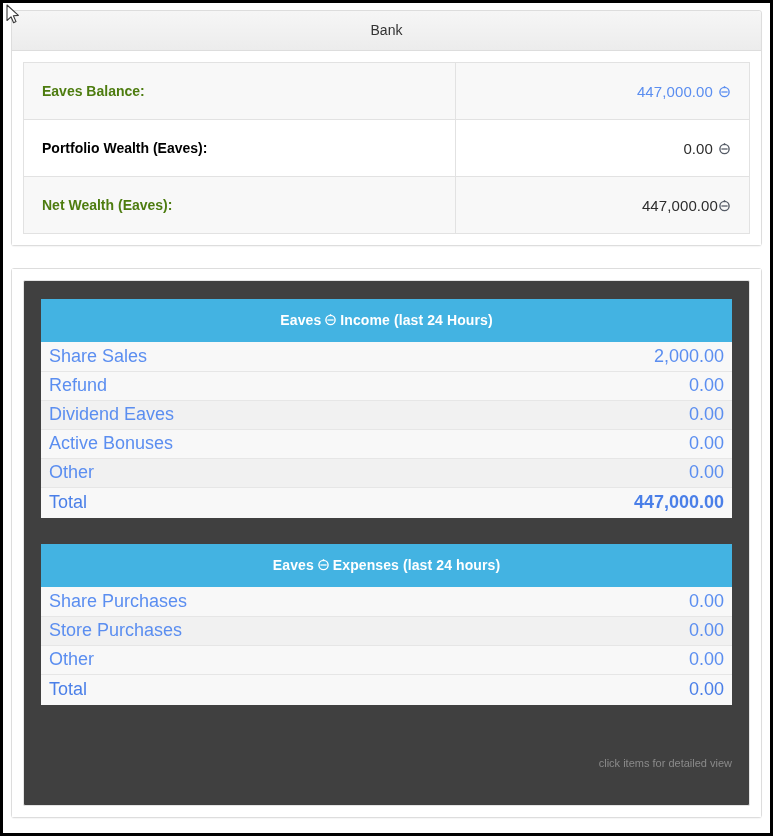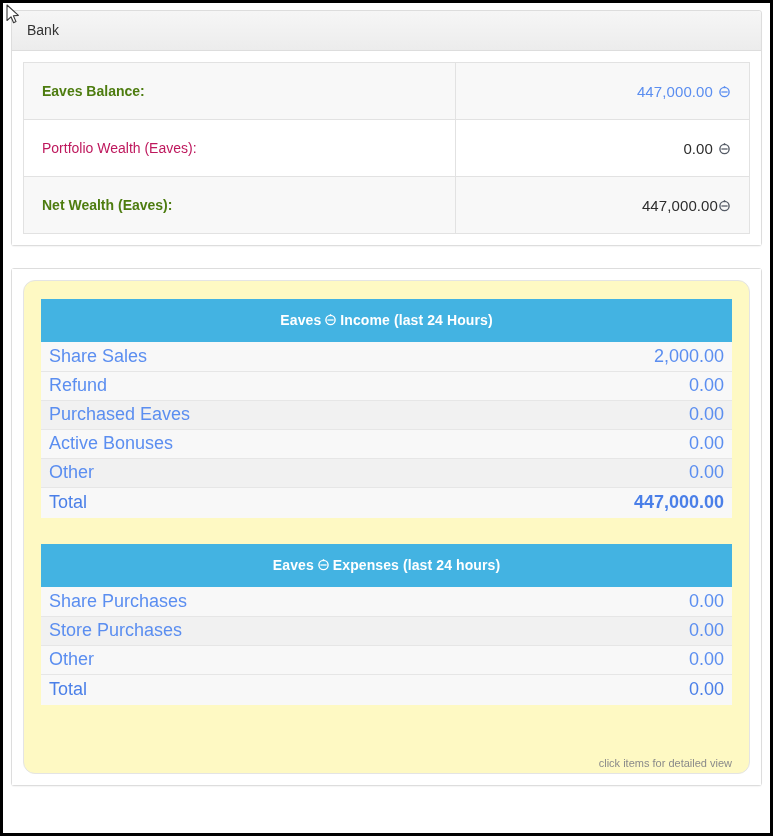--- a/index.html
+++ b/index.html
@@ -44,20 +44,21 @@
     box-shadow: 0 1px 1px rgba(0,0,0,0.04);
   }
 
   .panel-balance { margin-bottom: 22px; }
 
   .panel-heading {
     background: linear-gradient(to bottom, #f6f6f6 0%, #ececec 100%);
     border-bottom: 1px solid #dddddd;
     border-radius: 3px 3px 0 0;
     padding: 11px 15px 12px 15px;
+    text-align: center;
   }
 
   .panel-title {
     font-size: 14px;
     color: #333333;
     font-weight: normal;
     line-height: 16px;
   }
 
   .panel-body {
@@ -84,22 +85,22 @@
     font-size: 14px;
   }
 
   .balance-table td.cell-label {
     width: 432px;
     color: #4d7c0f;
     font-weight: bold;
   }
 
   .balance-table td.cell-label.link-label {
-    color: #be185d;
-    font-weight: normal;
+    color: #000000;
+    font-weight: bold;
   }
 
   .balance-table td.cell-value {
     text-align: right;
     color: #2d2d2d;
     white-space: nowrap;
   }
 
   .balance-table td.cell-value.value-accent { color: #5b8ef0; }
 
@@ -113,24 +114,24 @@
     width: 13px;
     height: 14px;
     position: relative;
     top: 2px;
     vertical-align: baseline;
   }
   .coin svg { display: block; width: 13px; height: 14px; }
 
   
   .finance-body {
-    padding: 18px 17px 0 17px;
-    background: #fef9c3;
+    padding: 18px 17px 32px 17px;
+    background: #404040;
     border: 1px solid #e4e4e4;
-    border-radius: 12px;
+    border-radius: 2px;
   }
 
   .ledger { margin-bottom: 26px; }
   .ledger:last-of-type { margin-bottom: 0; }
 
   .ledger-header {
     background: #43b3e2;
     color: #ffffff;
     text-align: center;
     font-size: 14px;
@@ -250,21 +251,21 @@
               <tbody>
                 <tr class="odd">
                   <td class="rowname">Share Sales</td>
                   <td class="rowval">2,000.00</td>
                 </tr>
                 <tr class="odd">
                   <td class="rowname">Refund</td>
                   <td class="rowval">0.00</td>
                 </tr>
                 <tr class="even">
-                  <td class="rowname">Purchased Eaves</td>
+                  <td class="rowname">Dividend Eaves</td>
                   <td class="rowval">0.00</td>
                 </tr>
                 <tr class="odd">
                   <td class="rowname">Active Bonuses</td>
                   <td class="rowval">0.00</td>
                 </tr>
                 <tr class="even">
                   <td class="rowname">Other</td>
                   <td class="rowval">0.00</td>
                 </tr>

